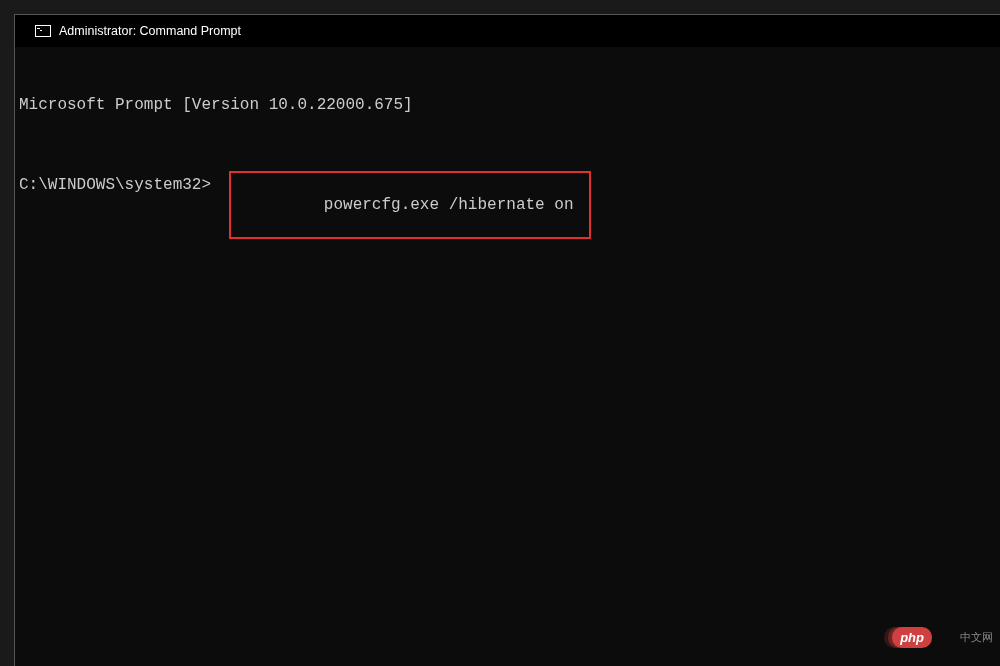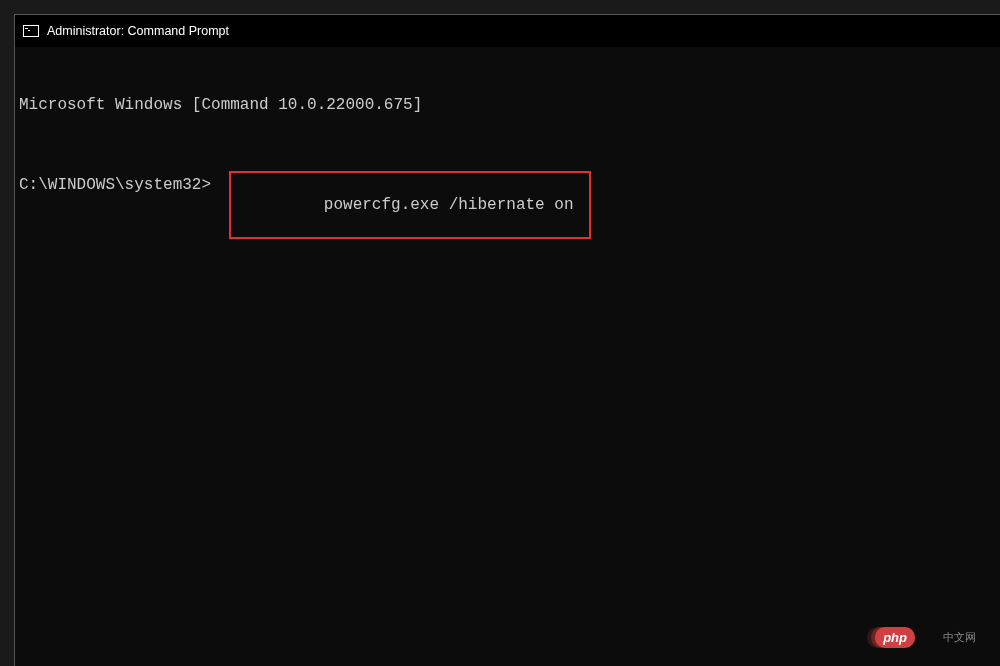--- a/index.html
+++ b/index.html
@@ -22,21 +22,21 @@
       bottom: 0;
       background: #0c0c0c;
       border-top: 1px solid #555;
       border-left: 1px solid #555;
     }
     .titlebar {
       height: 32px;
       background: #000;
       display: flex;
       align-items: center;
-      padding: 0 8px;
+      padding: 0 20px;
       color: #fff;
       font-family: 'Segoe UI', Tahoma, sans-serif;
       font-size: 12.5px;
     }
     .titlebar-icon {
       width: 16px;
       height: 12px;
       border: 1px solid #fff;
       margin-right: 8px;
       position: relative;
@@ -78,21 +78,21 @@
     }
     .command-highlight {
       border: 2px solid #e03030;
       padding: 2px 16px;
       margin-left: -2px;
       margin-top: -4px;
     }
     .watermark {
       position: absolute;
       bottom: 18px;
-      right: 24px;
+      right: 7px;
       display: flex;
       align-items: center;
       gap: 4px;
     }
     .watermark-badge {
       background: #d04040;
       color: #fff;
       font-family: Arial, sans-serif;
       font-weight: bold;
       font-style: italic;
@@ -110,21 +110,21 @@
   </style>
 </head>
 <body>
 
 <div class="window">
   <div class="titlebar">
     <div class="titlebar-icon"></div>
     <span>Administrator: Command Prompt</span>
   </div>
   <div class="terminal-content">
-    <span class="terminal-line">Microsoft Windows [Command 10.0.22000.675]</span>
+    <span class="terminal-line">Microsoft Prompt [Version 10.0.22000.675]</span>
     <div class="prompt-line">
       <span>C:\WINDOWS\system32&gt;</span>
       <span class="command-highlight">
         <span>powercfg.exe /hibernate on</span>
       </span>
     </div>
   </div>
 </div>
 
 <div class="watermark">

